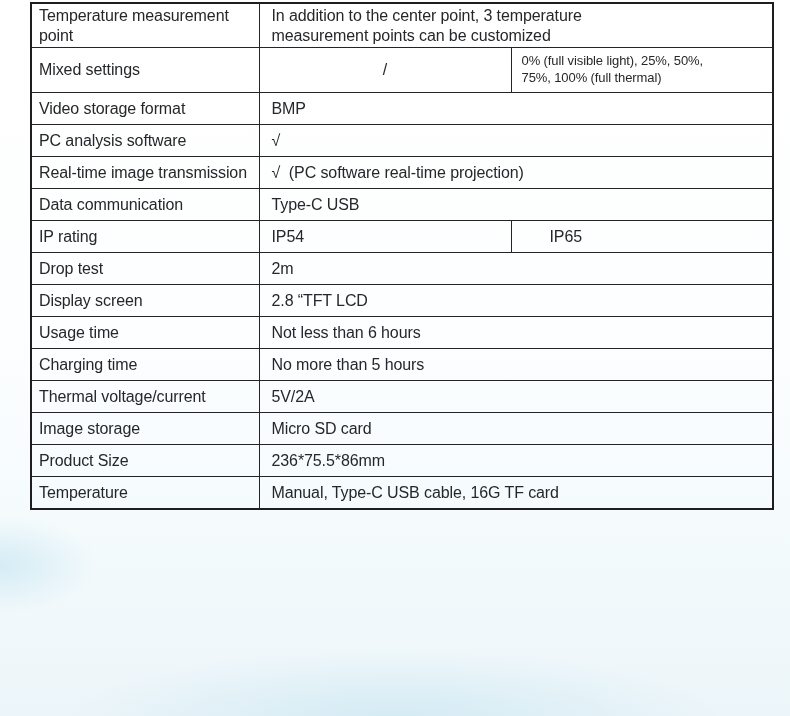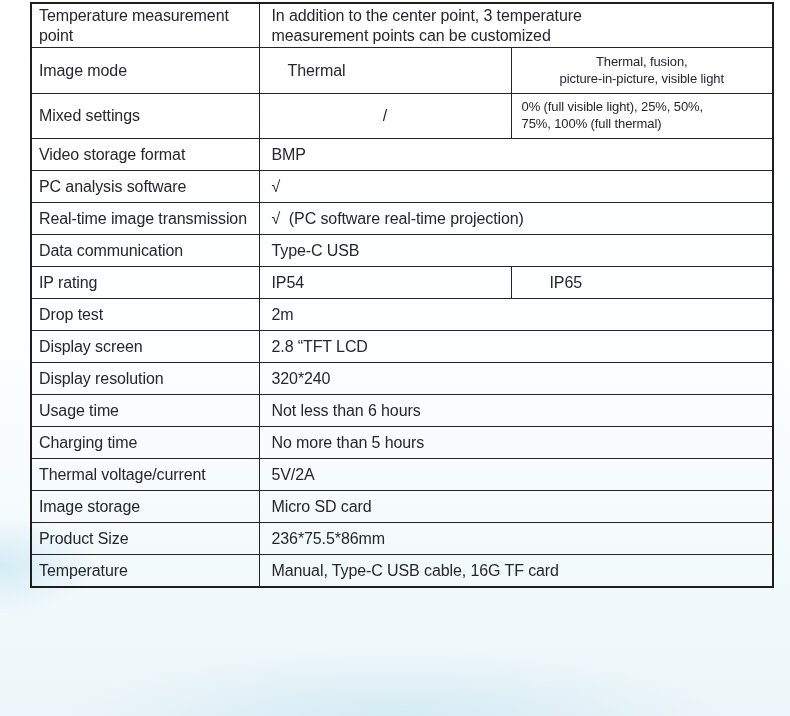--- a/index.html
+++ b/index.html
@@ -60,26 +60,20 @@
   </colgroup>
   <tbody>
 
     <tr class="rh-a">
       <td class="lbl">Temperature measurement
 point</td>
       <td class="val" colspan="2">In addition to the center point, 3 temperature
 measurement points can be customized</td>
     </tr>
 
-    <tr class="rh-b">
-      <td class="lbl">Image mode</td>
-      <td class="val p28">Thermal</td>
-      <td class="val2 ctr sm">Thermal, fusion,
-picture-in-picture, visible light</td>
-    </tr>
 
     <tr class="rh-c">
       <td class="lbl">Mixed settings</td>
       <td class="val ctr">/</td>
       <td class="val2 sm">0% (full visible light), 25%, 50%,
 75%, 100% (full thermal)</td>
     </tr>
 
     <tr>
       <td class="lbl">Video storage format</td>
@@ -110,24 +104,20 @@
     <tr>
       <td class="lbl">Drop test</td>
       <td class="val" colspan="2">2m</td>
     </tr>
 
     <tr>
       <td class="lbl">Display screen</td>
       <td class="val" colspan="2">2.8 “TFT LCD</td>
     </tr>
 
-    <tr>
-      <td class="lbl">Display resolution</td>
-      <td class="val" colspan="2">320*240</td>
-    </tr>
 
 
 
     <tr>
       <td class="lbl">Usage time</td>
       <td class="val" colspan="2">Not less than 6 hours</td>
     </tr>
 
     <tr>
       <td class="lbl">Charging time</td>

